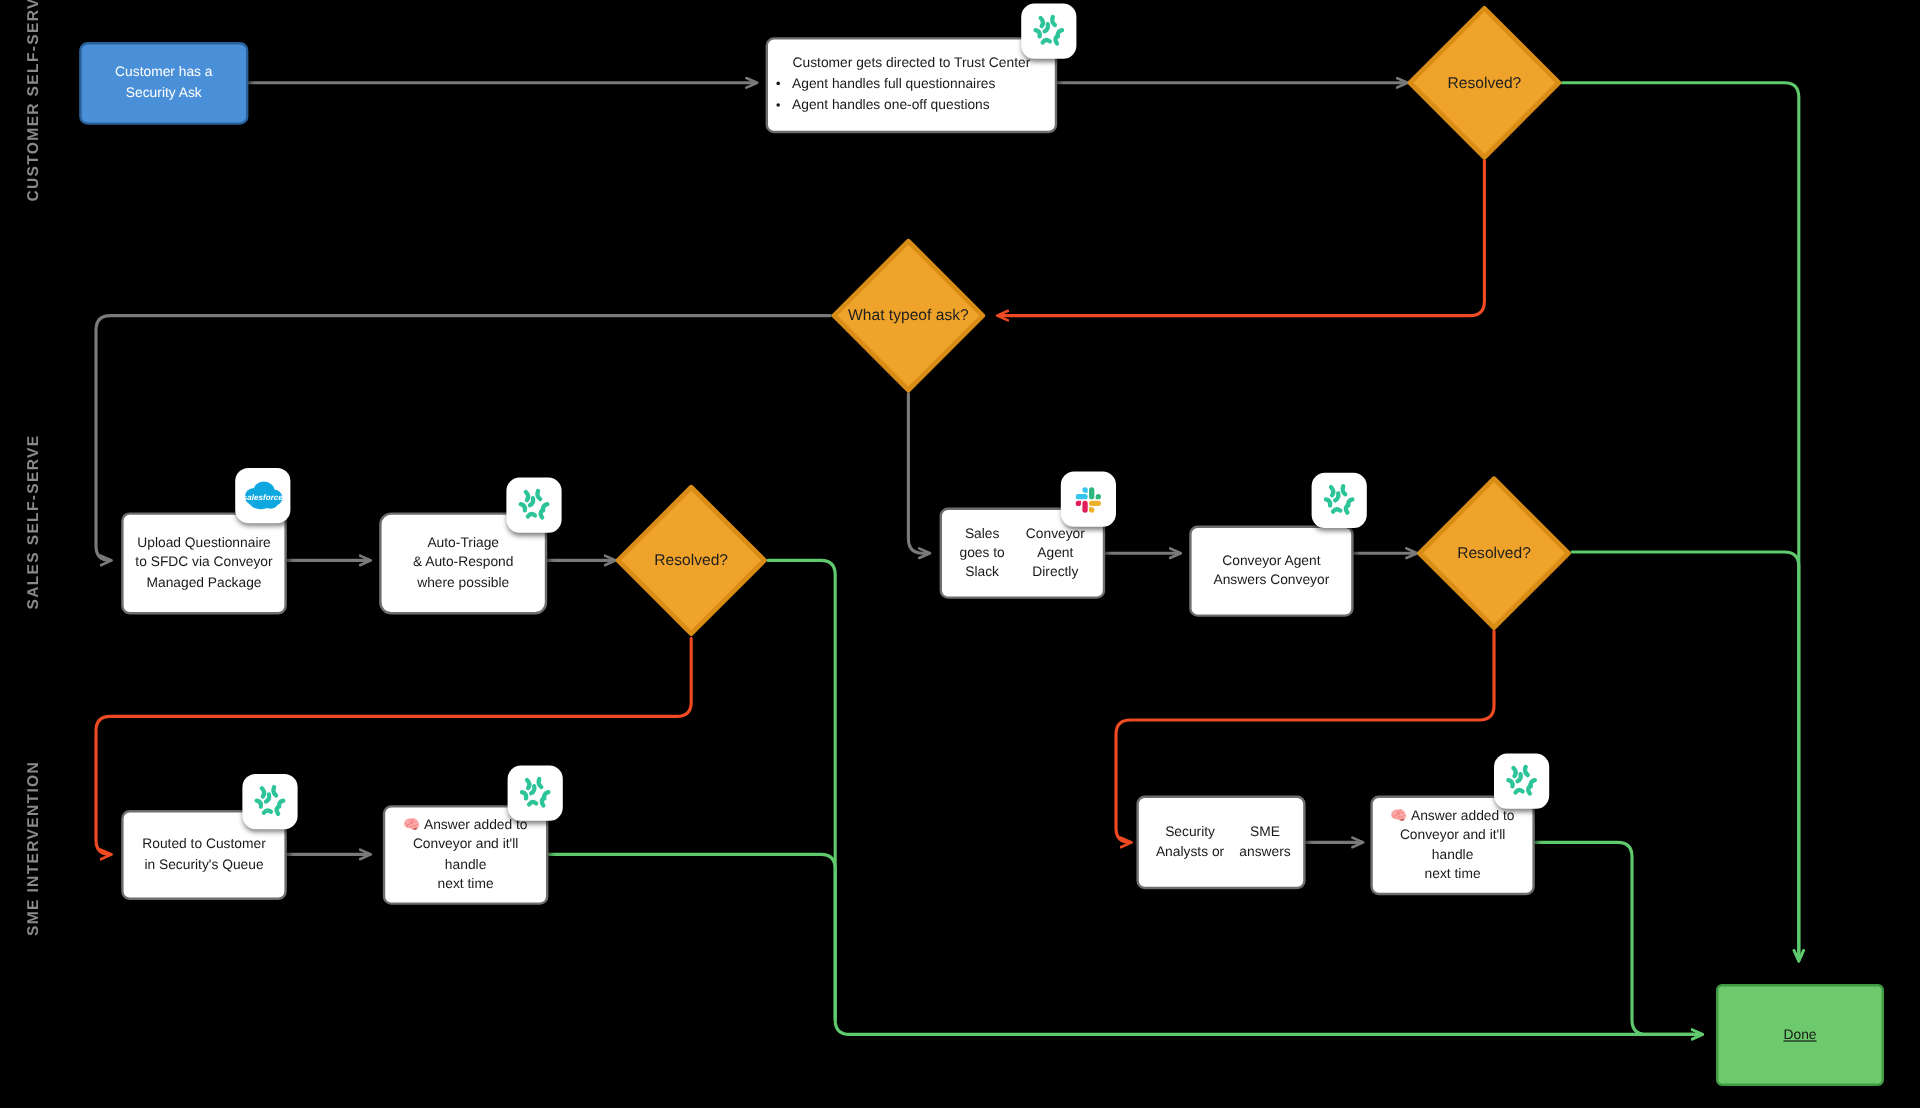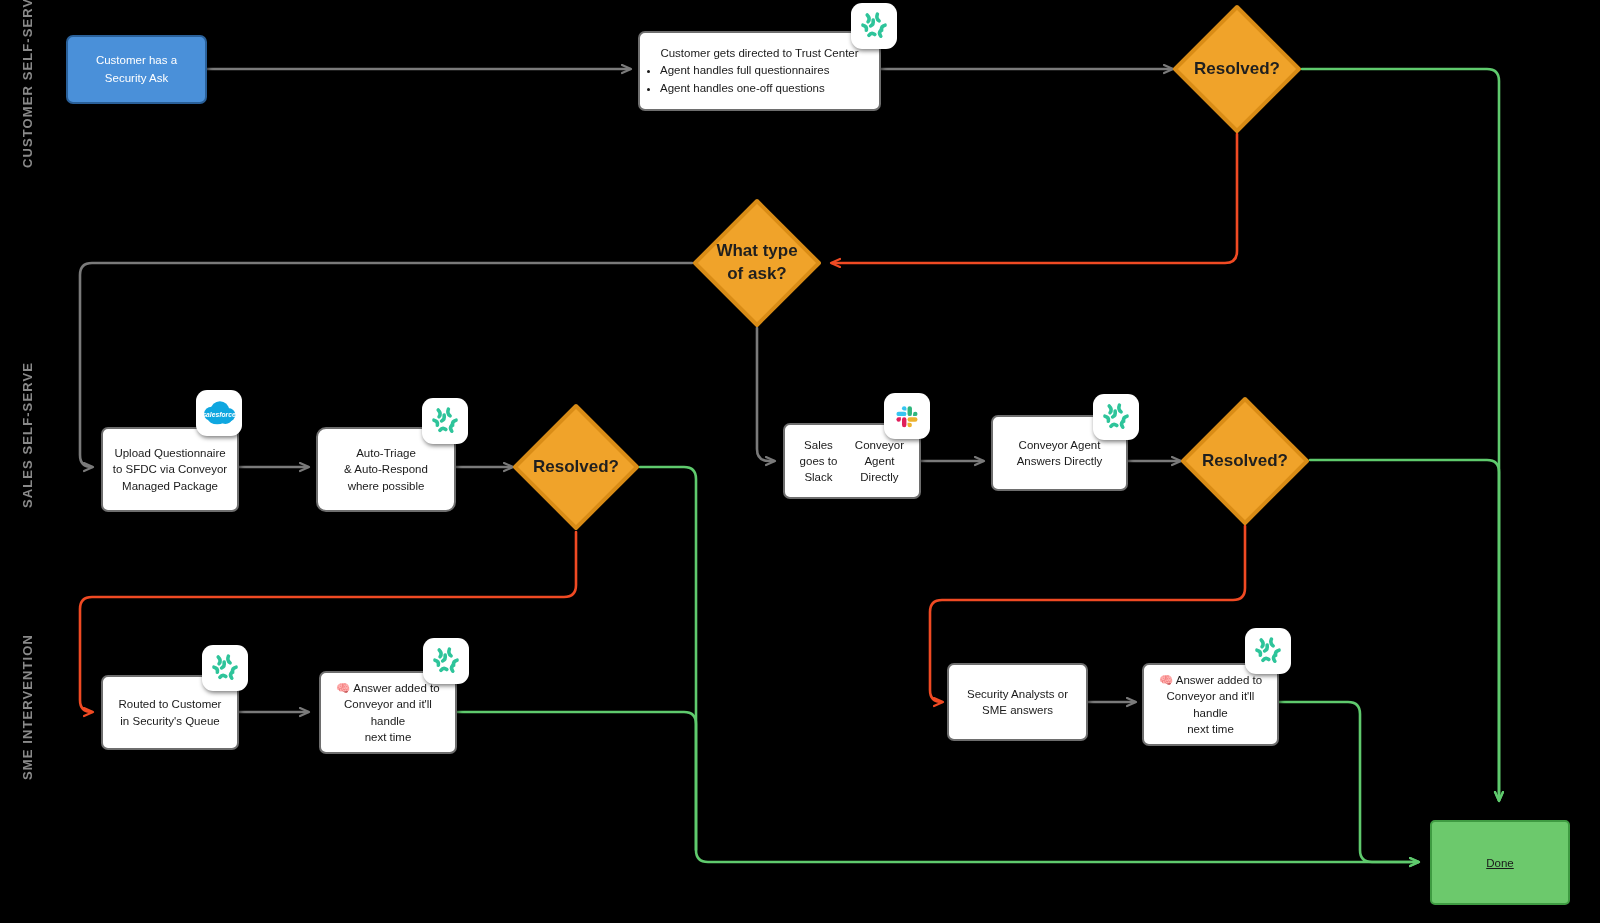--- a/index.html
+++ b/index.html
@@ -81,24 +81,23 @@
   }
   .diamond-text {
     position: absolute;
     left: 0; top: 0;
     width: 100%; height: 100%;
     display: flex;
     align-items: center;
     justify-content: center;
     text-align: center;
     color: #1f1f1f;
-    font-size: 17px;
+    font-size: 13px;
     line-height: 1.35;
     pointer-events: none;
-    font-weight: bold;
   }
   .bullets {
     text-align: left;
     margin: 0;
     padding: 0 0 0 14px;
     list-style: disc;
   }
   .bullets li { margin: 1px 0; }
   .box-title { text-align: center; }
   .app-icon {
@@ -209,21 +208,21 @@
     <svg class="diamond-shape" viewBox="0 0 130 130">
       <polygon points="65,3 127,65 65,127 3,65" fill="#f0a32a" stroke="#d98c16" stroke-width="4" stroke-linejoin="round"></polygon>
     </svg>
     <div class="diamond-text">Resolved?</div>
   </div>
 
   <div class="diamond-wrap" style="left:692px; top:198px; width:130px; height:130px;">
     <svg class="diamond-shape" viewBox="0 0 130 130">
       <polygon points="65,3 127,65 65,127 3,65" fill="#f0a32a" stroke="#d98c16" stroke-width="4" stroke-linejoin="round"></polygon>
     </svg>
-    <div class="diamond-text" style="flex-direction:column;">
+    <div class="diamond-text" style="flex-direction:row;">
       <span>What type</span>
       <span>of ask?</span>
     </div>
   </div>
 
   <div class="node proc" style="left:101px; top:427px; width:138px; height:85px; flex-direction:column;">
     <span>Upload Questionnaire</span>
     <span>to SFDC via Conveyor</span>
     <span>Managed Package</span>
   </div>
@@ -278,23 +277,23 @@
         <path d="M19.2 14.7a3.8 3.8 0 1 1 3.8-3.8v3.8h-3.8z" fill="#36c5f0"></path>
         <path d="M19.2 16.6a3.8 3.8 0 0 1 0 7.6H9.7a3.8 3.8 0 0 1 0-7.6h9.5z" fill="#36c5f0"></path>
         <path d="M34.4 20.4a3.8 3.8 0 1 1 3.8 3.8h-3.8v-3.8z" fill="#2eb67d"></path>
         <path d="M32.5 20.4a3.8 3.8 0 0 1-7.6 0v-9.5a3.8 3.8 0 0 1 7.6 0v9.5z" fill="#2eb67d"></path>
         <path d="M28.7 35.6a3.8 3.8 0 1 1-3.8 3.8v-3.8h3.8z" fill="#ecb22e"></path>
         <path d="M28.7 33.7a3.8 3.8 0 0 1 0-7.6h9.5a3.8 3.8 0 0 1 0 7.6h-9.5z" fill="#ecb22e"></path>
       </g>
     </svg>
   </div>
 
-  <div class="node proc" style="left:991px; top:415px; width:137px; height:76px; flex-direction:column;">
+  <div class="node proc" style="left:991px; top:438px; width:137px; height:76px; flex-direction:column;">
     <span>Conveyor Agent</span>
-    <span>Answers Directly</span>
+    <span>Answers Conveyor</span>
   </div>
   <div class="app-icon" style="left:1093px; top:394px;">
     <svg width="34" height="34" viewBox="0 0 40 40">
       <g fill="none" stroke="#2ec49a" stroke-width="4.2" stroke-linecap="round">
         <path d="M12 7 Q16 11 13 15"></path>
         <path d="M24 6 Q22 11 26 14"></path>
         <path d="M7 19 Q12 20 11 25"></path>
         <path d="M33 19 Q28 20 29 25"></path>
         <path d="M14 31 Q17 27 21 30"></path>
         <path d="M28 32 Q25 28 28 25"></path>
@@ -342,21 +341,21 @@
         <path d="M24 6 Q22 11 26 14"></path>
         <path d="M7 19 Q12 20 11 25"></path>
         <path d="M33 19 Q28 20 29 25"></path>
         <path d="M14 31 Q17 27 21 30"></path>
         <path d="M28 32 Q25 28 28 25"></path>
         <path d="M19 13 Q20 18 16 20"></path>
       </g>
     </svg>
   </div>
 
-  <div class="node proc" style="left:947px; top:663px; width:141px; height:78px; flex-direction:column;">
+  <div class="node proc" style="left:947px; top:663px; width:141px; height:78px; flex-direction:row;">
     <span>Security Analysts or</span>
     <span>SME answers</span>
   </div>
 
   <div class="node proc" style="left:1142px; top:663px; width:137px; height:83px; flex-direction:column;">
     <span>
       <span class="emoji">🧠</span><span> Answer added to</span>
     </span>
     <span>Conveyor and it'll handle</span>
     <span>next time</span>

